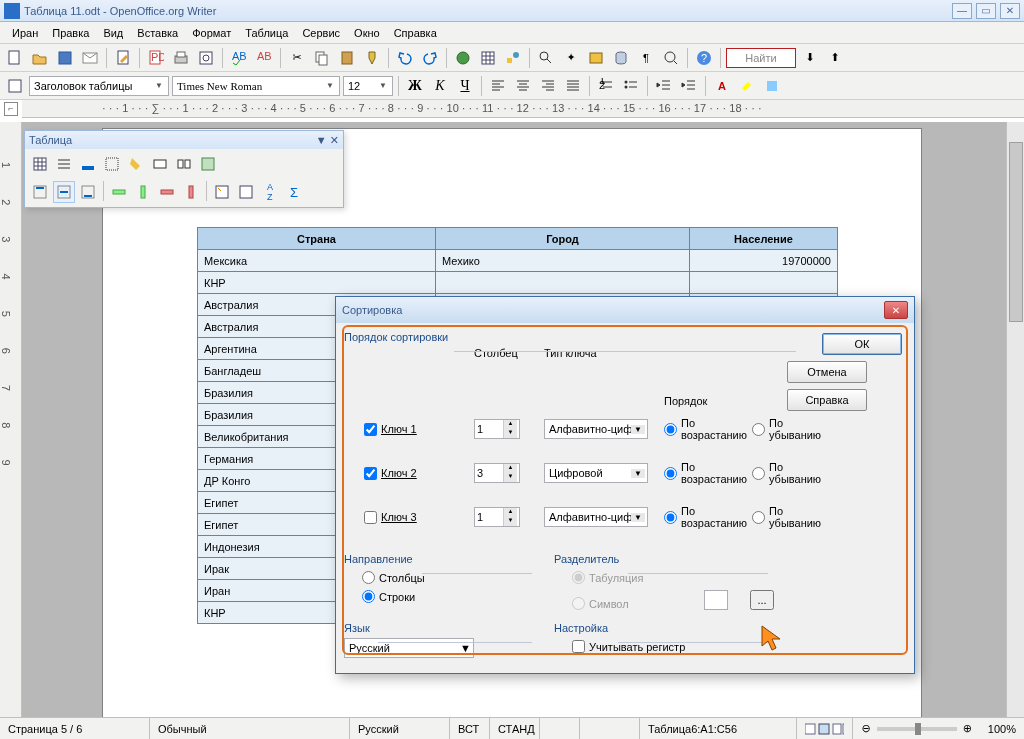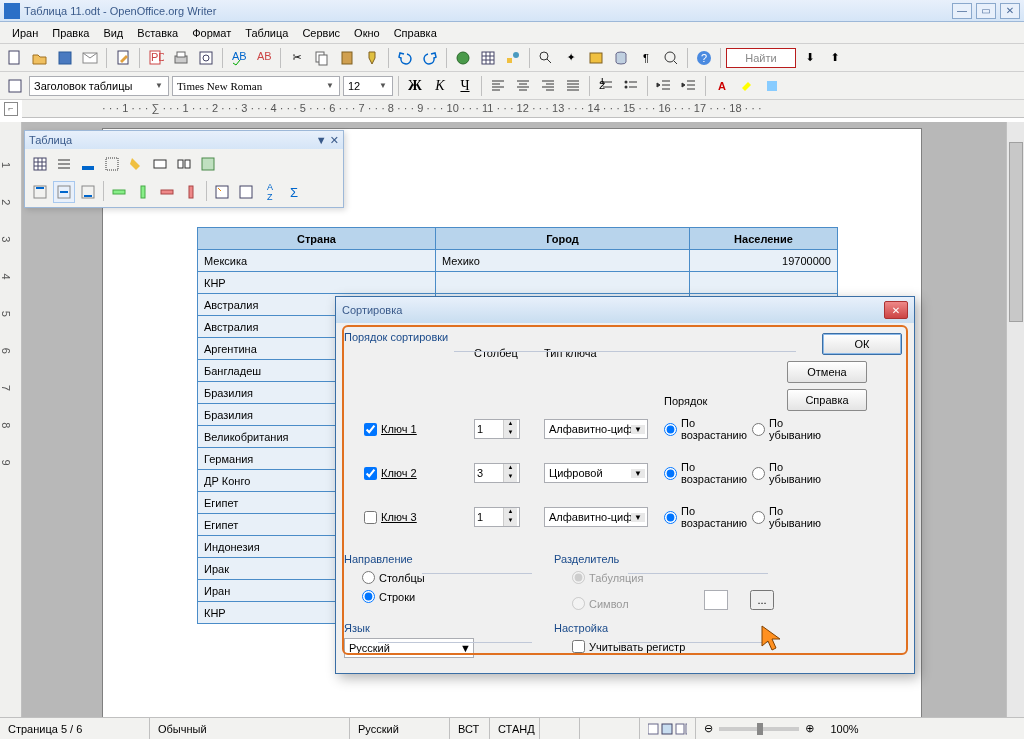--- a/index.html
+++ b/index.html
@@ -766,20 +766,21 @@
   </div>
 
 <div class="statusbar">
   <div class="cell" style="width:150px">Страница 5 / 6</div>
   <div class="cell" style="width:200px">Обычный</div>
   <div class="cell" style="width:100px">Русский</div>
   <div class="cell" style="width:40px">ВСТ</div>
   <div class="cell" style="width:50px">СТАНД</div>
   <div class="cell" style="width:40px"></div>
   <div class="cell" style="width:60px"></div>
+  <div class="cell" style="flex:1">Таблица6:A1:C56</div>
   <div class="cell" style="width:56px">
     <svg width="48" height="14">
         <rect x="0" y="2" width="10" height="10" fill="#fff" stroke="#668"></rect>
         <rect x="14" y="2" width="10" height="10" fill="#c8ddf0" stroke="#446"></rect>
         <rect x="28" y="2" width="8" height="10" fill="#fff" stroke="#668"></rect>
         <rect x="38" y="2" width="8" height="10" fill="#fff" stroke="#668"></rect>
       </svg>
   </div>
   <div class="cell" style="border:none">
     <span>⊖</span>

